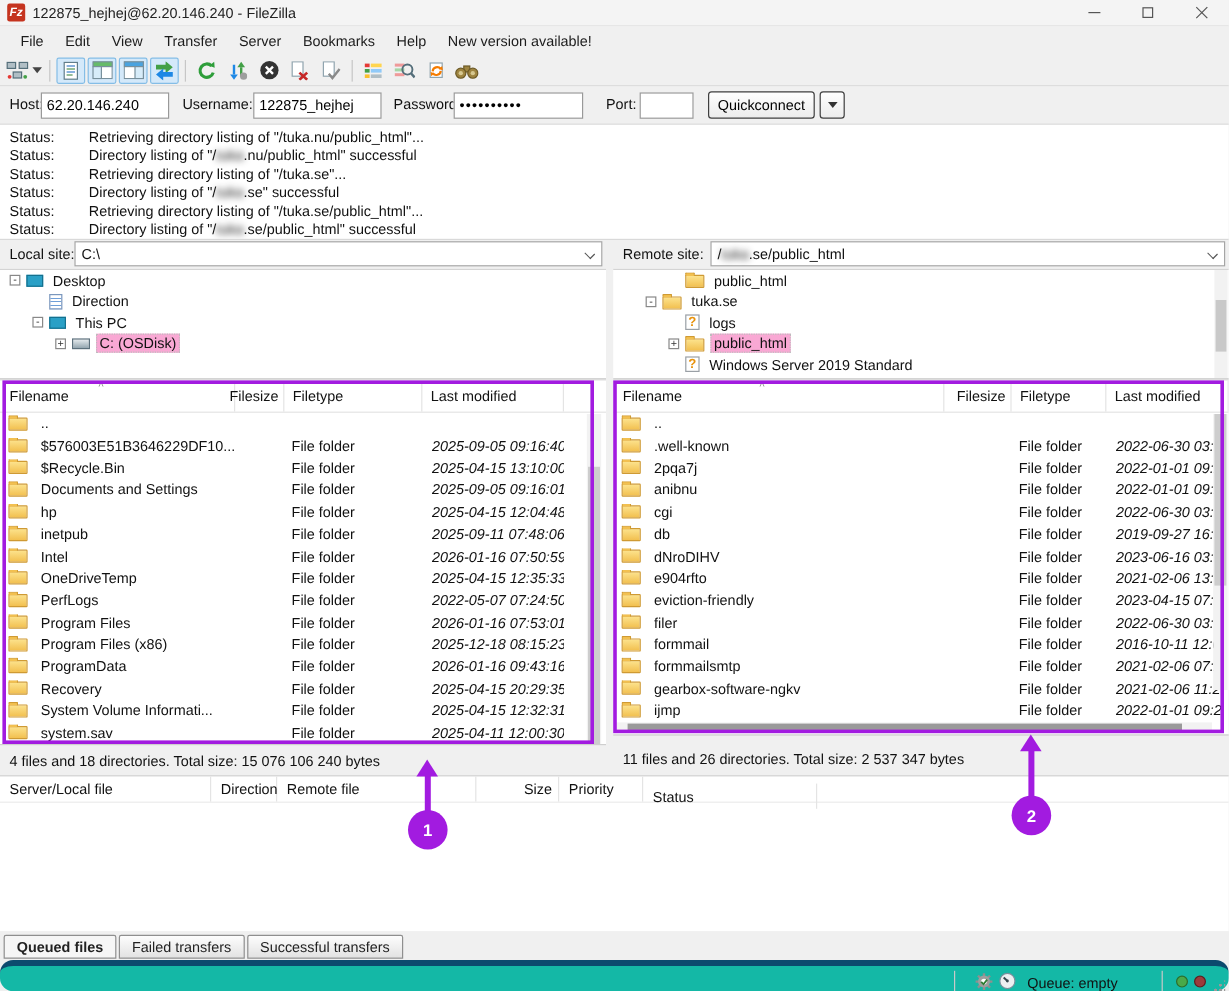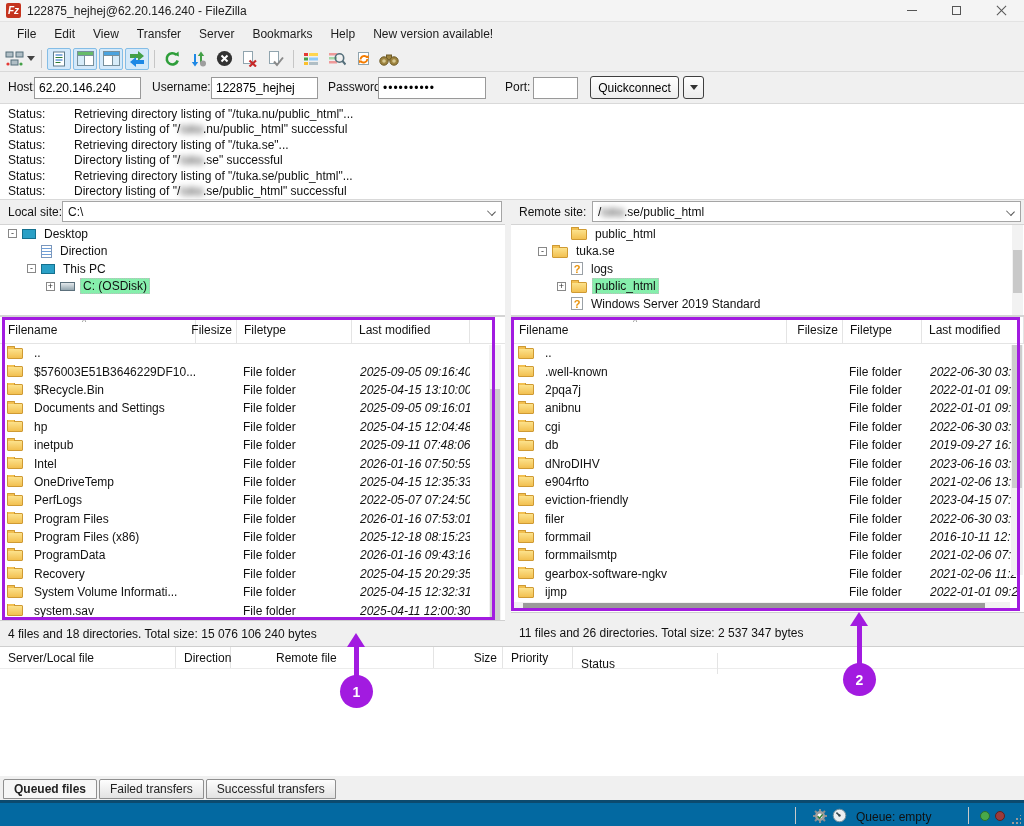--- a/index.html
+++ b/index.html
@@ -60,21 +60,21 @@
   .tw { flex:none; width:9px; height:9px; border:1px solid #888; background:#fff; font-size:9px; line-height:7px; text-align:center; color:#333; margin-right:5px; }
   .tw-space { flex:none; width:14px; }
   .ic { flex:none; margin-right:5px; position:relative; }
   .ic-computer { width:14px; height:10px; background:#2aa0c6; border:1px solid #14708e; }
   .ic-documents { width:11px; height:13px; background:repeating-linear-gradient(#fff,#fff 2px,#6f9fd8 2px,#6f9fd8 3px); border:1px solid #7a97bd; }
   .ic-drive { width:15px; height:9px; background:linear-gradient(#e3e9ec,#94a6b0); border:1px solid #5c707c; }
   .ic-folder { width:16px; height:11px; background:linear-gradient(#fce28c,#f2c050); border:1px solid #cf9a33; border-radius:1px; margin-top:2px; }
   .ic-folder::before { content:""; position:absolute; top:-3px; left:-1px; width:6px; height:2px; background:#f2c050; border:1px solid #cf9a33; border-bottom:none; border-radius:1px 1px 0 0; }
   .ic-folder-q { width:12px; height:13px; background:#fff; border:1px solid #9aa0a6; color:#e8920c; font-weight:bold; font-size:11px; line-height:12px; text-align:center; }
   .tree-row .t-label { padding:1px 3px; }
-  .tree-row.selected .t-label { background:#86efac; border:1px dotted #bdbdbd; padding:0 2px; }
+  .tree-row.selected .t-label { background:#f9a8d4; border:1px dotted #bdbdbd; padding:0 2px; }
   .tree-scroll { position:absolute; right:1px; top:0; width:11px; height:100%; background:#f2f2f2; }
   .tree-scroll .thumb { position:absolute; left:1px; width:9px; top:28%; height:48%; background:#c9c9c9; }
 
   
   .flist { position:absolute; top:316px; background:#fff; border-top:1px solid #d4d4d4; overflow:hidden; }
   #local-list { left:0; width:505px; height:304px; }
   #remote-list { left:511px; width:513px; height:296px; }
   .fl-header { height:27px; display:flex; align-items:center; border-bottom:1px solid #e4e4e4; position:relative; }
   .fh-cell { height:100%; display:flex; align-items:center; border-right:1px solid #e4e4e4; position:relative; }
   .sort-caret { position:absolute; top:0px; font-size:9px; color:#888; }
@@ -114,21 +114,21 @@
   .q-header { height:22px; display:flex; align-items:center; border-bottom:1px solid #ececec; }
   .q-cell { height:100%; display:flex; align-items:center; border-right:1px solid #e4e4e4; padding-left:8px; white-space:nowrap; }
   .q-cell.right { justify-content:flex-end; padding-right:5px; }
 
   
   .tabsbar { position:absolute; left:0; top:776px; width:1024px; height:24px; background:#f0f0f0; display:flex; align-items:flex-start; padding:3px 0 0 3px; gap:2px; }
   .tab { height:20px; padding:0 10px; display:flex; align-items:center; border:1px solid #8f8f8f; border-radius:2px 2px 0 0; background:linear-gradient(#fdfdfd,#e2e2e2); color:#222; }
   .tab.active { background:#f6f6f6; font-weight:bold; }
 
   
-  .statusbar { position:absolute; left:0; top:800px; width:1024px; height:26px; background:#0369a1; border-top:3px solid #0c4a6e; }
+  .statusbar { position:absolute; left:0; top:800px; width:1024px; height:26px; background:#14b8a6; border-top:5px solid #0c4a6e;border-radius:11px; }
   .sb-sep { position:absolute; top:4px; width:1px; height:17px; background:#c9c9c9; }
   .sb-icon { position:absolute; top:5px; }
   .sb-text { position:absolute; left:856px; top:7px; }
   .led { position:absolute; top:8px; width:10px; height:10px; border-radius:50%; }
   .led-green { left:980px; background:#49a949; border:1px solid #2c6e2c; }
   .led-red { left:995px; background:#9c3b3b; border:1px solid #5e1f1f; }
   .grip { position:absolute; right:3px; top:12px; width:10px; height:10px;
           background:radial-gradient(circle at 2px 8px,#9a9a9a 1px,transparent 1.4px),radial-gradient(circle at 6px 8px,#9a9a9a 1px,transparent 1.4px),radial-gradient(circle at 6px 4px,#9a9a9a 1px,transparent 1.4px),radial-gradient(circle at 10px 8px,#9a9a9a 1px,transparent 1.4px),radial-gradient(circle at 10px 4px,#9a9a9a 1px,transparent 1.4px),radial-gradient(circle at 10px 0px,#9a9a9a 1px,transparent 1.4px); }
 
   
@@ -667,21 +667,21 @@
   <span>4 files and 18 directories. Total size: 15 076 106 240 bytes</span>
 </div>
 <div class="pstatus" id="remote-status">
   <span>11 files and 26 directories. Total size: 2 537 347 bytes</span>
 </div>
 
 <div class="queue">
   <div class="q-header" id="queue-header">
       <div class="q-cell" style="width: 176px;">Server/Local file</div>
       <div class="q-cell" style="width: 55px;">Direction</div>
-      <div class="q-cell" style="width: 166px; margin-left: 37px;">Remote file</div>
+      <div class="q-cell" style="width: 166px;">Remote file</div>
       <div class="q-cell right" style="width: 69px;">Size</div>
       <div class="q-cell" style="width: 70px;">Priority</div>
       <div class="q-cell" style="width: 145px; margin-top: 12px;">Status</div>
     </div>
 </div>
 
 <div class="tabsbar" id="tabsbar">
     <div class="tab active">Queued files</div>
     <div class="tab">Failed transfers</div>
     <div class="tab">Successful transfers</div>

